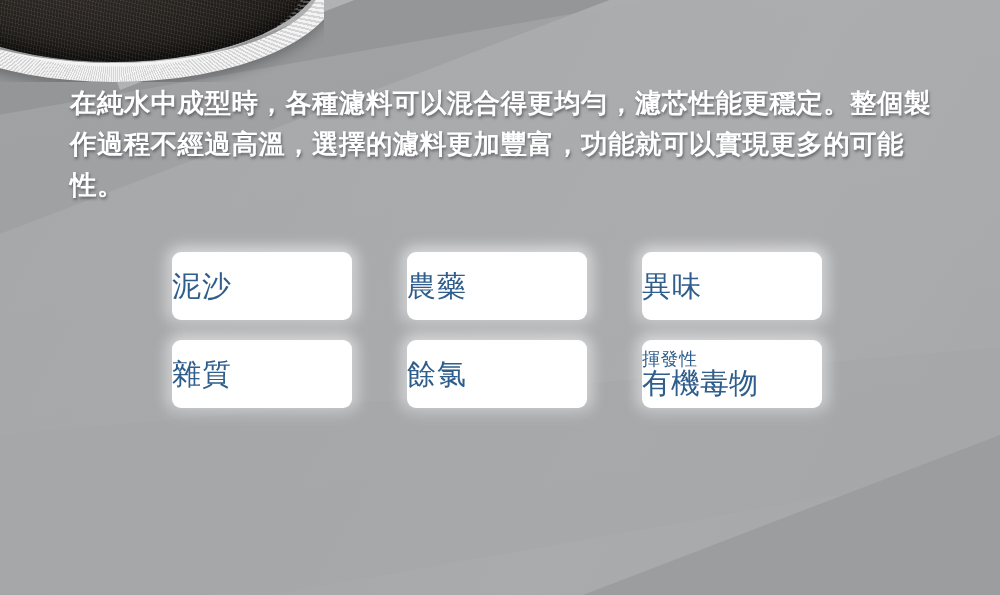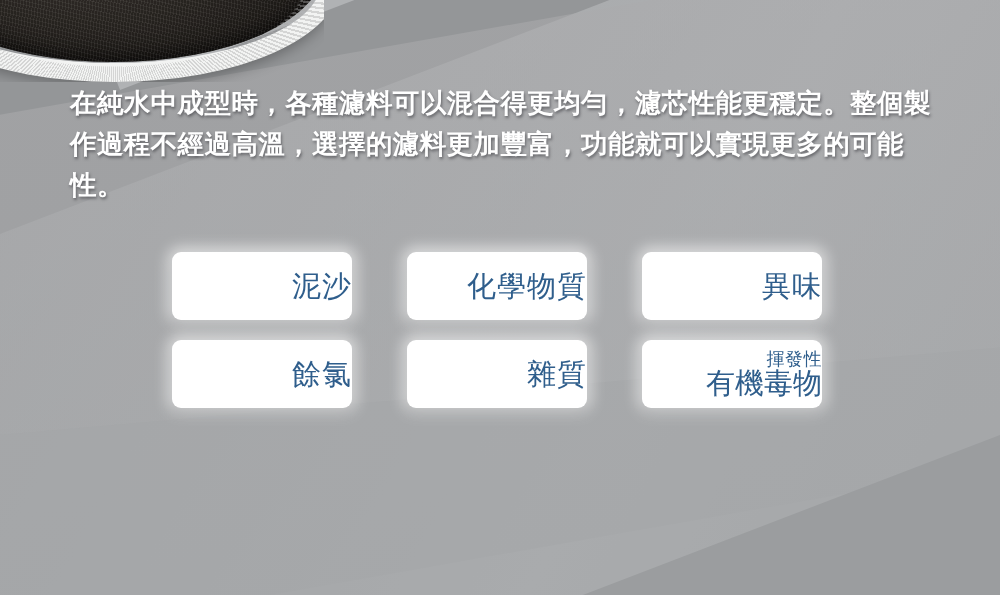--- a/index.html
+++ b/index.html
@@ -171,21 +171,21 @@
     grid-template-rows: repeat(3, 68px);
     column-gap: 55px;
     row-gap: 20px;
   }
   .card {
     position: relative;
     background: #ffffff;
     border-radius: 9px;
     display: flex;
     flex-direction: column;
-    align-items: flex-end;
+    align-items: flex-start;
     justify-content: center;
     box-shadow:
       0 0 14px 5px rgba(255,255,255,.60),
       0 5px 10px rgba(90,92,95,.38);
     color: #2f5e8c;
   }
   .card-label {
     font-size: 29px;
     font-weight: normal;
     line-height: 1.05;
@@ -222,36 +222,36 @@
   </div>
 
   <div class="paragraph">在純水中成型時，各種濾料可以混合得更均勻，濾芯性能更穩定。整個製作過程不經過高溫，選擇的濾料更加豐富，功能就可以實現更多的可能性。</div>
 
   <div class="cards">
 
     <div class="card">
       <span class="card-label">泥沙</span>
     </div>
 
-
-    <div class="card">
-      <span class="card-label">化學物質</span>
-    </div>
+    <div class="card">
+      <span class="card-label">農藥</span>
+    </div>
+
 
 
     <div class="card">
       <span class="card-label">異味</span>
     </div>
 
     <div class="card">
+      <span class="card-label">雜質</span>
+    </div>
+
+    <div class="card">
       <span class="card-label">餘氯</span>
-    </div>
-
-    <div class="card">
-      <span class="card-label">雜質</span>
     </div>
 
 
     <div class="card">
       <span class="card-label small">揮發性</span>
       <span class="card-label big">有機毒物</span>
     </div>
 
   </div>
 </div>

